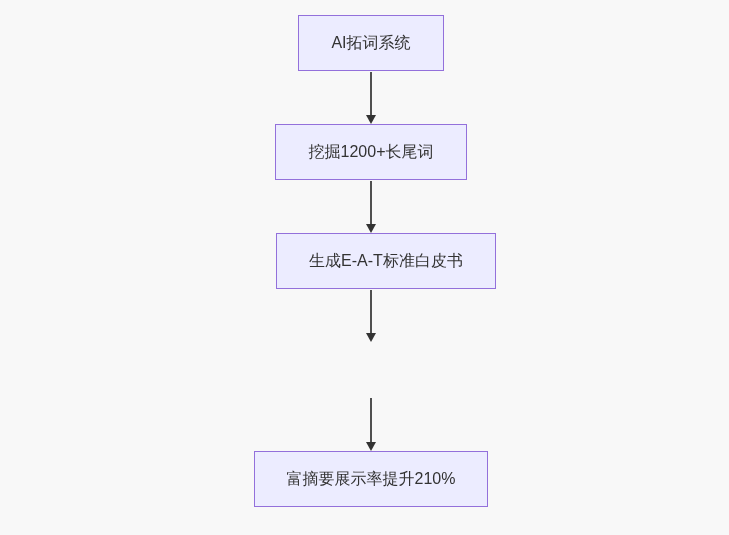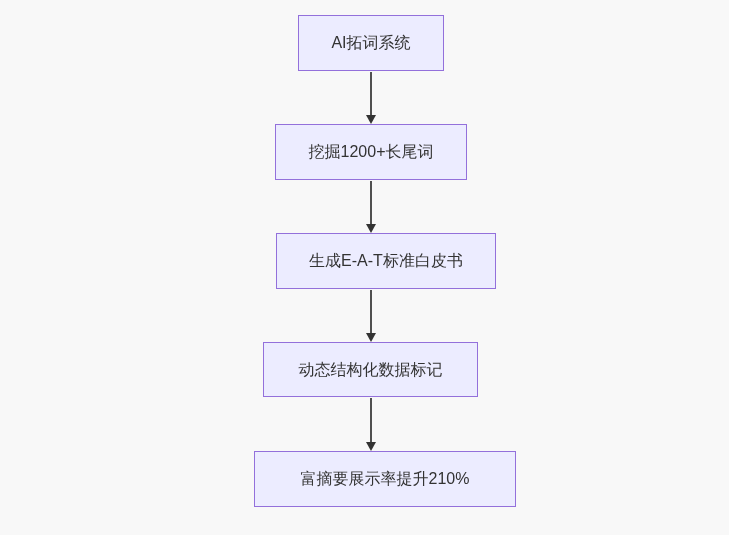--- a/index.html
+++ b/index.html
@@ -22,21 +22,21 @@
     color:var(--text-color,#333333);
     font-size:16px;
     line-height:1.2;
     text-align:center;
     white-space:nowrap;
   }
   .n1{left:298px;top:15px;width:146px;height:56px;}
   .n2{left:275px;top:124px;width:192px;height:56px;}
   .n3{left:276px;top:233px;width:220px;height:56px;}
   .n4{left:263px;top:342px;width:215px;height:55px;}
-  .n5{left:254px;top:451px;width:262px;height:56px;text-align:right;}
+  .n5{left:254px;top:451px;width:234px;height:56px;text-align:right;}
 
   .flow-arrow{position:absolute;left:370px;width:2px;}
   .a1{top:72px;height:52px;}
   .a2{top:181px;height:52px;}
   .a3{top:290px;height:52px;}
   .a4{top:398px;height:53px;}
   .flow-arrow .line{
     position:absolute;top:0;left:0;width:2px;bottom:7px;
     background:var(--arrow-color,#333333);
     opacity:.85;
@@ -74,23 +74,20 @@
 
   <div class="flow-node n3">
     <span>生成E-A-T标准白皮书</span>
   </div>
 
   <div class="flow-arrow a3">
     <div class="line"></div>
     <div class="head"></div>
   </div>
 
-  <div class="flow-node n4">
-    <span>动态结构化数据标记</span>
-  </div>
 
   <div class="flow-arrow a4">
     <div class="line"></div>
     <div class="head"></div>
   </div>
 
   <div class="flow-node n5">
     <span>富摘要展示率提升210%</span>
   </div>
 

